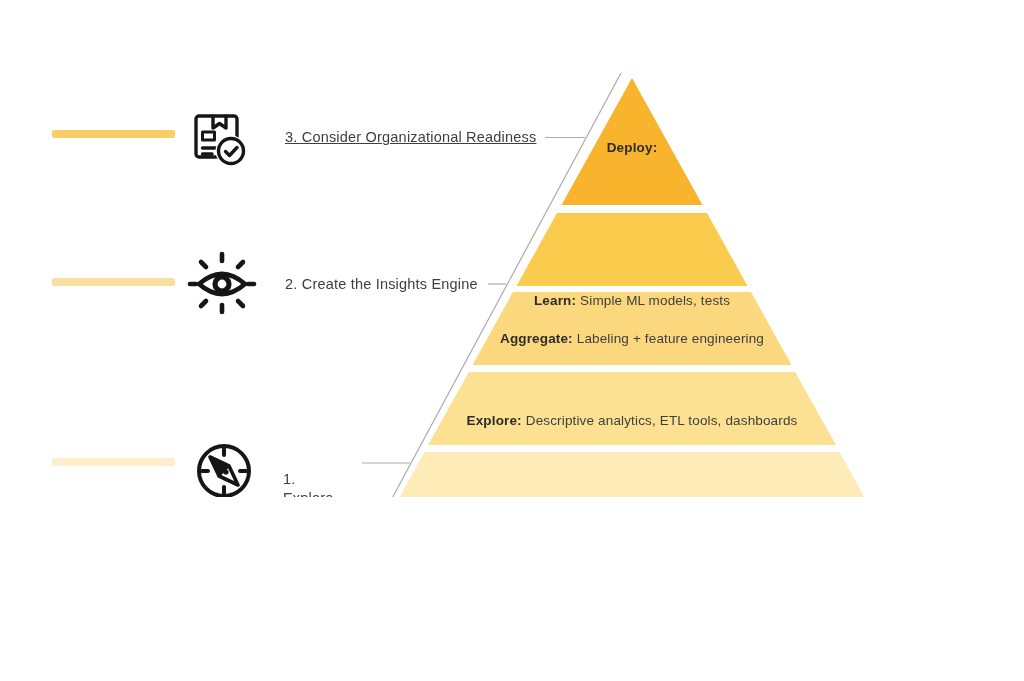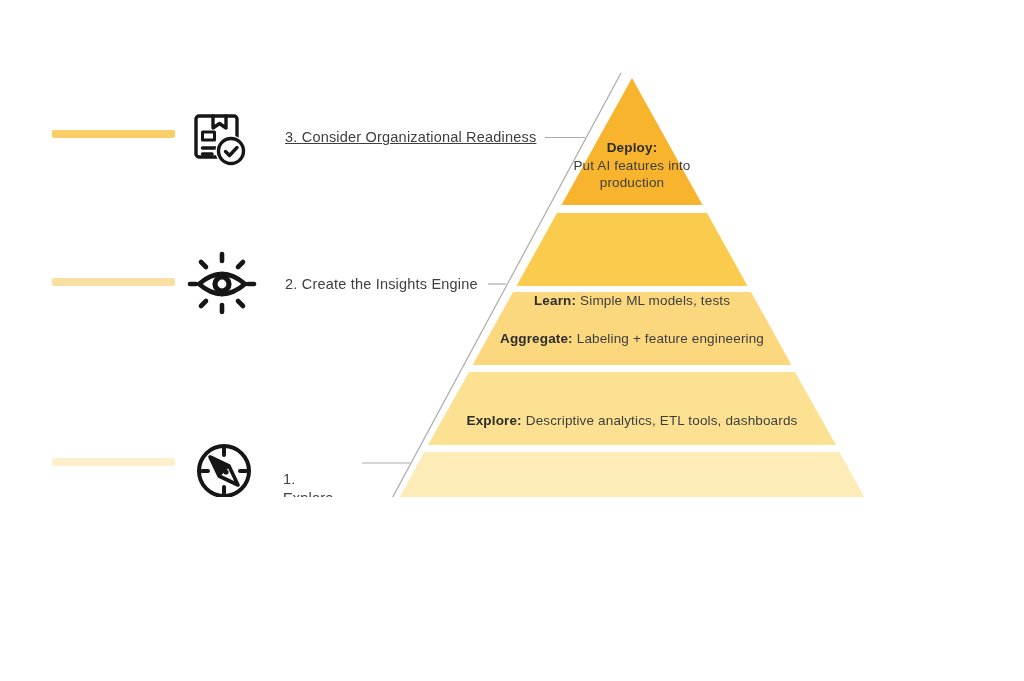--- a/index.html
+++ b/index.html
@@ -70,21 +70,20 @@
     <polygon points="380,532 884,532 922,600 342,600" fill="#FEF3D9"></polygon>
 
     <line x1="621" y1="73" x2="333" y2="608" stroke="#ABABAB" stroke-width="1.2"></line>
     <line x1="545" y1="137.5" x2="585" y2="137.5" stroke="#ABABAB" stroke-width="1.2"></line>
     <line x1="488" y1="284" x2="506" y2="284" stroke="#ABABAB" stroke-width="1.2"></line>
     <line x1="362" y1="463" x2="410" y2="463" stroke="#ABABAB" stroke-width="1.2"></line>
   </svg>
 
   <div class="band-label lbl-deploy">
     <span class="lvl-name">Deploy:</span>
-    <span class="lvl-desc">Put AI features into production</span>
   </div>
   <div class="band-label lbl-learn">
     <span class="lvl-name">Learn:</span><span>Simple ML models, tests</span>
   </div>
   <div class="band-label lbl-aggregate">
     <span class="lvl-name">Aggregate:</span><span>Labeling + feature engineering</span>
   </div>
   <div class="band-label lbl-explore">
     <span class="lvl-name">Explore:</span><span>Descriptive analytics, ETL tools, dashboards</span>
   </div>

